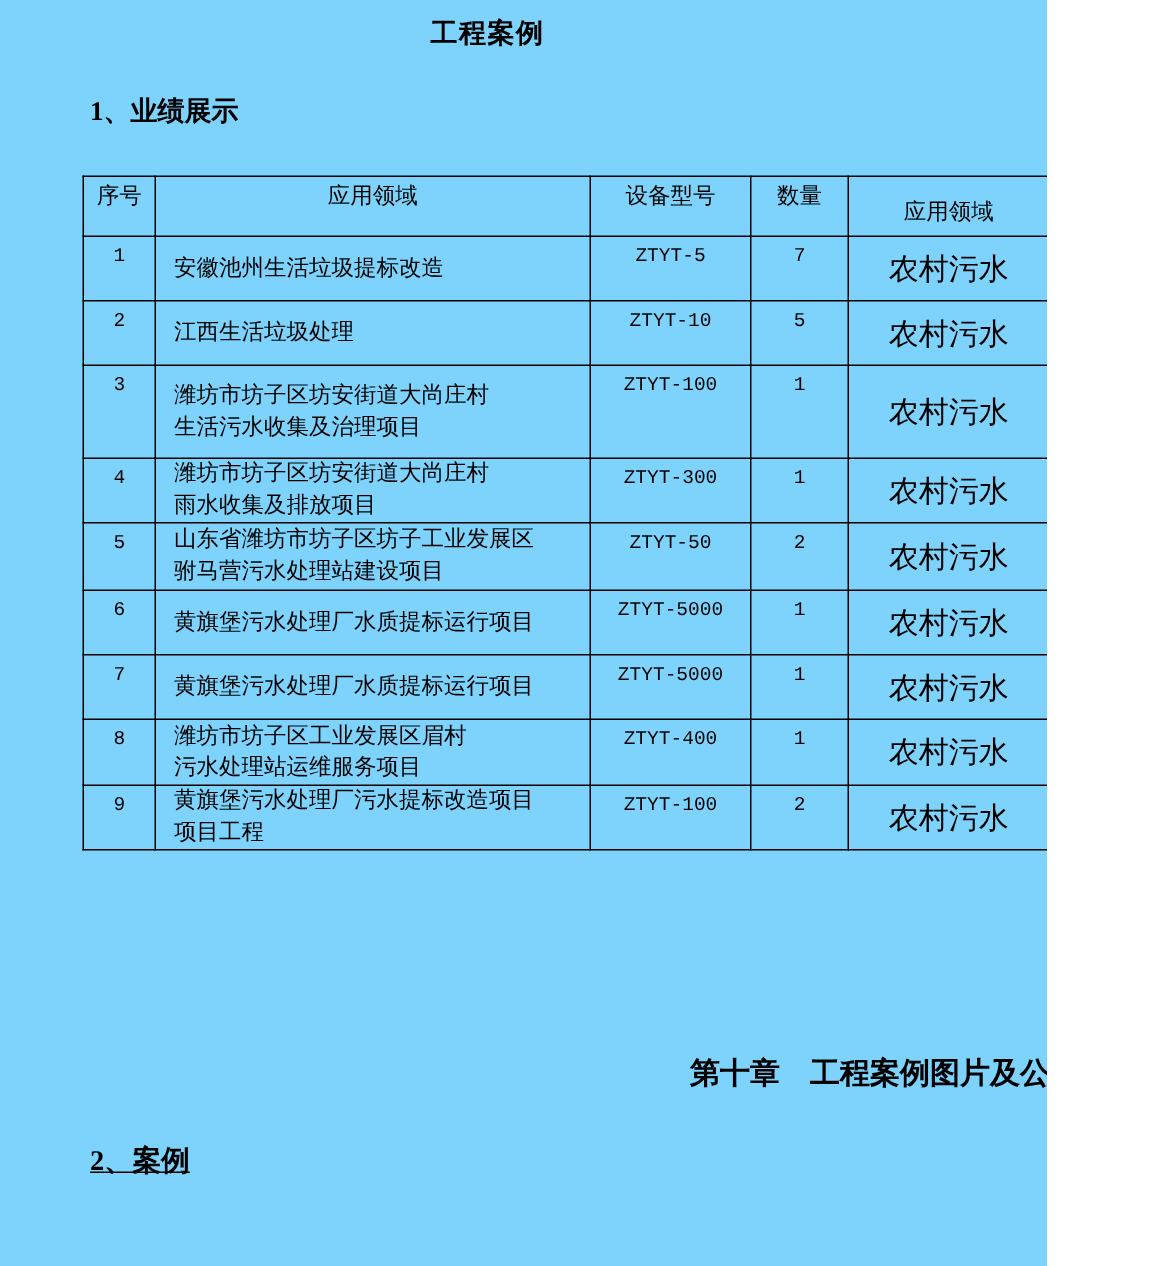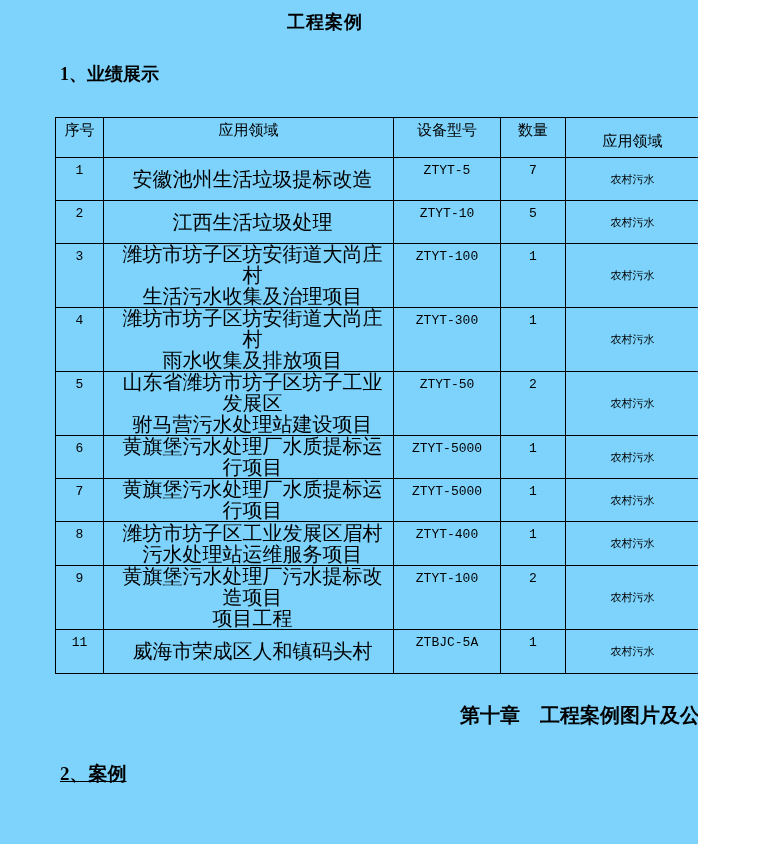--- a/index.html
+++ b/index.html
@@ -86,31 +86,32 @@
   .perf-table tbody tr:nth-child(10) { height: 44px; }
   td.cell-no, td.cell-model, td.cell-qty {
     vertical-align: top;
     text-align: center;
     padding-top: 5px;
     font-family: "Liberation Mono", "DejaVu Sans Mono", monospace;
     font-size: 13px;
   }
   td.cell-customer {
     vertical-align: middle;
-    text-align: center;
+    text-align: left;
     padding-left: 12px;
     padding-right: 4px;
-    font-size: 20px;
+    font-size: 15px;
     line-height: 21px;
     white-space: pre-line;
+    font-family: Liberation Mono, monospace;
   }
   td.cell-field {
     vertical-align: middle;
     text-align: center;
-    font-size: 11px;
+    font-size: 20px;
   }
 </style>
 </head>
 <body>
 
 <div class="page">
 
   <h1 class="doc-title">工程案例</h1>
 
   <h2 class="section-heading s1">1、业绩展示</h2>
@@ -204,27 +205,20 @@
   <tr>
     <td class="cell-no">9</td>
     <td class="cell-customer">黄旗堡污水处理厂污水提标改造项目
 项目工程</td>
     <td class="cell-model">ZTYT-100</td>
     <td class="cell-qty">2</td>
     <td class="cell-field">农村污水</td>
   </tr>
 
 
-  <tr>
-    <td class="cell-no">11</td>
-    <td class="cell-customer">威海市荣成区人和镇码头村</td>
-    <td class="cell-model">ZTBJC-5A</td>
-    <td class="cell-qty">1</td>
-    <td class="cell-field">农村污水</td>
-  </tr>
 </tbody>
   </table>
 
   <h2 class="chapter-heading">第十章　工程案例图片及公司资质</h2>
 
   <h2 class="section-heading s2">2、案例</h2>
 
 </div>
 
 </body></html>

